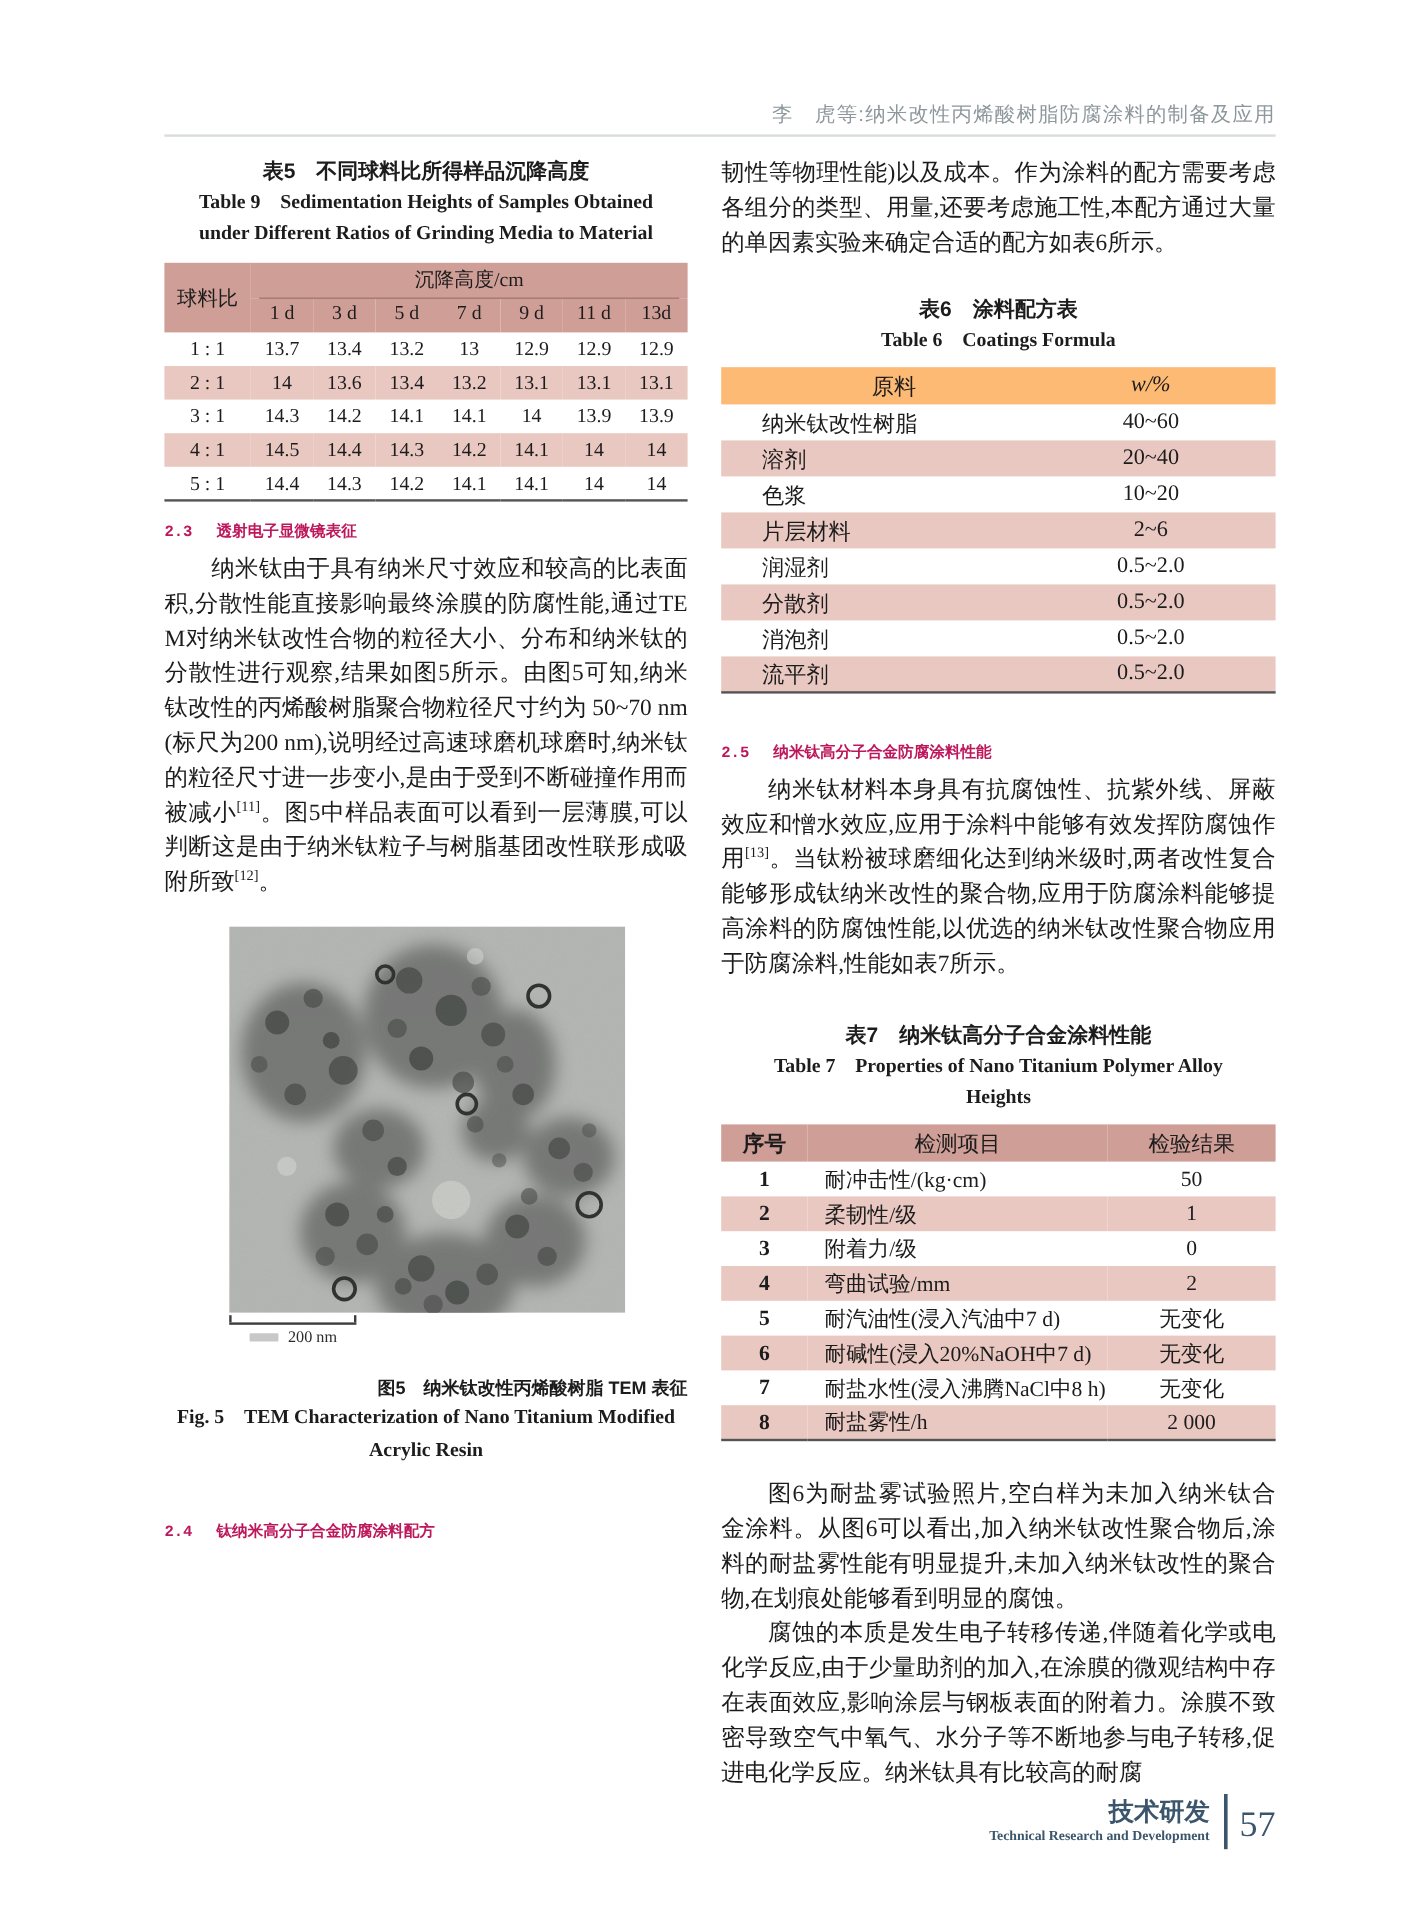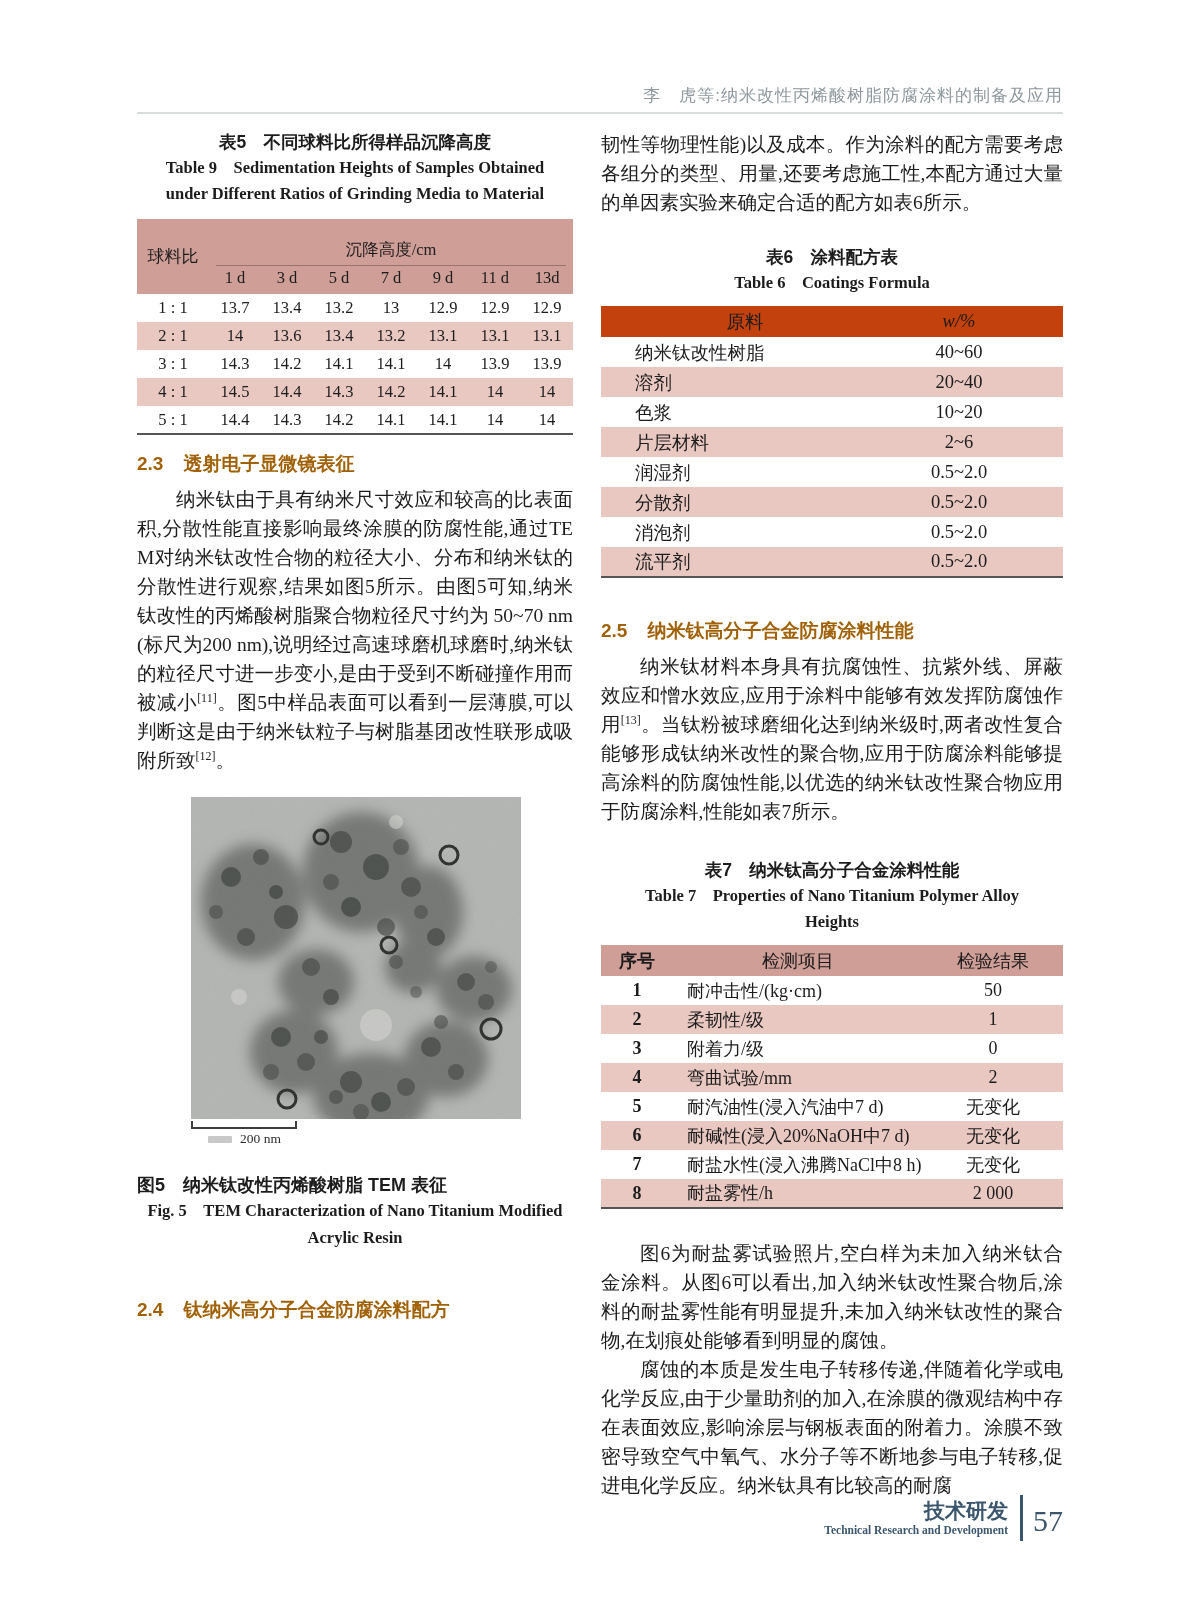--- a/index.html
+++ b/index.html
@@ -28,66 +28,66 @@
   }
   .tbl-title-en { text-align:center; font-weight:bold; font-size:16.5px; line-height:26px; }
 
   
   table { border-collapse:collapse; width:100%; }
   th { font-weight:normal; }
   .t5 { margin-top:12px; font-size:16.5px; border-bottom:2px solid #555; }
   .t5 th, .t5 td { text-align:center; }
   .t5 thead th { background:#cf9e97; }
   .t5 th.corner { width:72px; font-size:17px; }
-  .t5 th.grp { height:30px; padding-top:20px; }
+  .t5 th.grp { height:30px; padding-top:2px; }
   .t5 .grp-inner { display:inline-block; width:96%; border-bottom:1px solid #99726b; padding-bottom:4px; }
   .t5 thead tr.days th { height:28px; padding-bottom:5px; }
   .t5 tbody td { height:28px; }
   .t5 tbody tr:nth-child(even) td { background:#e9c8c2; }
 
   .t6 { margin-top:10px; font-size:18.5px; border-bottom:2px solid #555; }
-  .t6 th { background:#c2410c; height:31px; text-align:center; }
+  .t6 th { background:#fdba74; height:31px; text-align:center; }
   .t6 td { height:30px; }
   .t6 .c1 { text-align:left; padding-left:34px; width:55%; }
   .t6 .c2 { text-align:center; }
   .t6 th.h2 { font-style:italic; }
   .t6 tbody tr:nth-child(even) td { background:#e9c8c2; }
 
   .t7 { margin-top:10px; font-size:18px; border-bottom:2px solid #555; }
   .t7 th { background:#cf9e97; height:31px; text-align:center; }
   .t7 td { height:29px; }
   .t7 .c1 { width:72px; text-align:center;font-weight:bold; }
   .t7 .c2 { text-align:left; padding-left:14px; }
   .t7 .c3 { width:140px; text-align:center; }
   .t7 tbody tr:nth-child(even) td { background:#e9c8c2; }
 
   
   .sec {
-    color:#a16207; font-weight:bold; font-size:19px; margin-top:16px; margin-bottom:8px;
-    font-family:Liberation Sans, sans-serif;
+    color:#be185d; font-weight:bold; font-size:13px; margin-top:16px; margin-bottom:8px;
+    font-family:Liberation Mono, monospace;
   }
   .sec .num { margin-right:20px; }
   .body {
     font-size:19.5px; line-height:29px; text-align:justify;
     text-indent:2em; word-break:break-all;
   }
   .body.noindent { text-indent:0; }
   sup { font-size:12px; line-height:0; }
 
   
   .tem-wrap { margin:22px 0 0 54px; width:330px; }
   .tem-wrap svg { display:block; }
   .sb-line { margin-top:4px; width:106px; height:6px; border-bottom:2px solid #3d3d3d; position:relative; }
   .sb-line::before, .sb-line::after { content:""; position:absolute; bottom:0; width:2px; height:6px; background:#3d3d3d; }
   .sb-line::before { left:0; } .sb-line::after { right:0; }
   .sb-label-row { display:flex; align-items:center; margin-top:2px;margin-left:17px; }
   .sb-prefix { width:24px; height:7px; background:#9a9a9a; opacity:.55; margin-right:8px; border-radius:1px; }
   .sb-label { font-size:13.5px; color:#2c2c2c; }
   .fig-cap-cn {
-    text-align:left; font-weight:bold; font-size:18px; margin-top:26px;
+    text-align:right; font-weight:bold; font-size:15px; margin-top:26px;
     font-family:"Liberation Sans","DejaVu Sans",sans-serif;
   }
   .fig-cap-en { text-align:center; font-weight:bold; font-size:16.5px; line-height:27px; }
 
   
   .footer { position:absolute; left:0; top:1495px; width:1063px; display:flex; justify-content:flex-end; align-items:center; }
   .f-text { text-align:right; color:#3b566c; }
   .f-cn { font-size:21px; font-weight:bold; font-family:"Liberation Sans","DejaVu Sans",sans-serif; line-height:24px; }
   .f-en { font-size:11.5px; font-weight:bold; line-height:14px; }
   .f-bar { width:3px; height:46px; background:#3b566c; margin:0 10px 0 12px; }

